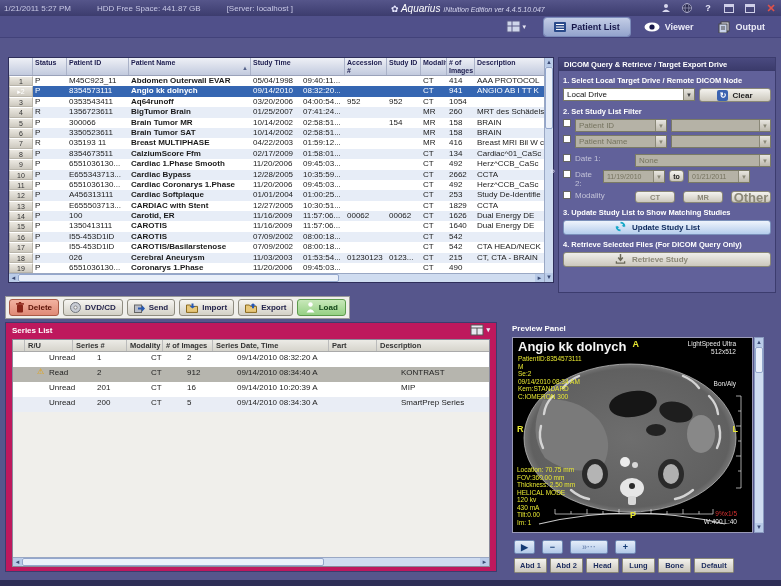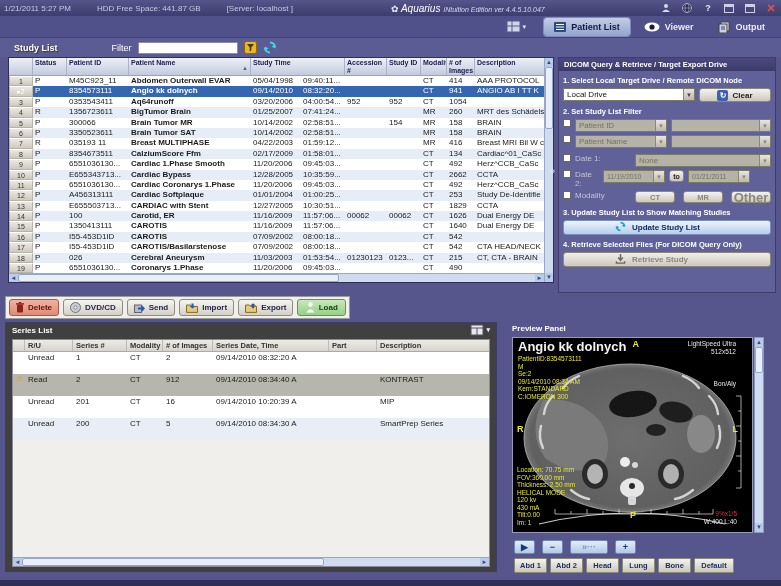--- a/index.html
+++ b/index.html
@@ -100,33 +100,33 @@
   
   .toolstrip{position:absolute;left:5px;top:296px;width:345px;height:23px;background:#f0efeb;
     border:1px solid #9a9a9a;display:flex;align-items:center;gap:4px;padding:0 3px;}
   .tbtn{height:17px;display:flex;align-items:center;gap:4px;padding:0 6px;border-radius:3px;
     background:linear-gradient(#f6f5f1,#d3d0c6);border:1px solid #8f8c80;font-size:8px;font-weight:bold;
     color:#26264e;cursor:pointer;}
   .tbtn.del{background:linear-gradient(#f2b2a0,#e08a76);border-color:#a85a46;color:#5c1408;}
   .tbtn.load{background:linear-gradient(#c8e8ba,#96d184);border-color:#5c9a4c;color:#14461a;width:100px;justify-content:center;}
 
   
-  .series-panel{position:absolute;left:5px;top:322px;width:492px;height:250px;background:#404040;
+  .series-panel{position:absolute;left:5px;top:322px;width:492px;height:250px;background:#be185d;
     border:1px solid #3c3c6e;}
   .series-title{height:14px;display:flex;align-items:center;color:#fff;font-size:8px;font-weight:bold;
     padding:0 6px;}
   .series-title .sicon{margin-left:auto;display:flex;align-items:center;gap:2px;cursor:pointer;}
   .series-table{position:absolute;left:6px;top:16px;right:6px;bottom:4px;background:#f0efeb;
     border:1px solid #8a8a9a;display:flex;flex-direction:column;}
   .se-head{display:grid;grid-template-columns:12px 48px 54px 36px 50px 116px 48px 1fr;height:12px;
     background:linear-gradient(#ecebe6,#d6d4cc);border-bottom:1px solid #aaa;}
   .se-hcell{font-size:7.5px;font-weight:bold;color:#333;padding:0 3px;border-right:1px solid #bbb;
     line-height:12px;overflow:hidden;cursor:pointer;}
-  .serow{display:grid;grid-template-columns:12px 48px 54px 36px 50px 116px 48px 1fr;height:22px;
-    background:#fff;cursor:pointer;}
+  .serow{display:grid;grid-template-columns:12px 48px 54px 36px 50px 116px 48px 1fr;height:15px;
+    background:#fff;cursor:pointer;padding-left:21px;}
   .serow.alt{background:#e9edf5;}
   .serow.sel{background:#b6b5ae;}
   .secell{font-size:8px;line-height:11px;padding:0 3px;color:#222;white-space:nowrap;overflow:hidden;}
   .warn{color:#e8a000;font-size:8px;line-height:10px;text-align:center;}
   .se-fill{flex:1;background:#f0efeb;}
 
   
   .preview-panel{position:absolute;left:504px;top:322px;width:272px;height:258px;}
   .pv-title{color:#fff;font-size:8px;font-weight:bold;padding:2px 0 0 8px;}
   .pv-imgwrap{position:absolute;left:8px;top:15px;width:241px;height:196px;background:#000;
@@ -217,39 +217,20 @@
       <svg width="13" height="12" viewBox="0 0 13 12">
           <rect x="3" y="1" width="8" height="9" fill="#e8e8f4" stroke="#444"></rect>
           <rect x="1" y="3" width="8" height="9" fill="#c8d2ea" stroke="#444"></rect>
           <line x1="3" y1="6" x2="7" y2="6" stroke="#444"></line>
           <line x1="3" y1="8" x2="7" y2="8" stroke="#444"></line>
         </svg>
       <span>Output</span>
     </span>
   </div>
 
-  <div class="studybar">
-    <span class="sl-title">Study List</span>
-    <span class="flt">Filter</span>
-    <input class="filter-input" value="" style="">
-    <span class="sb-ic">
-      <svg width="13" height="13" viewBox="0 0 13 13">
-          <rect x="0.5" y="0.5" width="12" height="12" rx="2" fill="#e8b824" stroke="#8a6a00"></rect>
-          <path d="M3 3 h7 l-2.7 3.4 v3.2 l-1.6 1 v-4.2 z" fill="#4a3800"></path>
-        </svg>
-    </span>
-    <span class="sb-ic">
-      <svg width="14" height="13" viewBox="0 0 14 13">
-          <path d="M7 1.5 a5 5 0 0 1 5 5" fill="none" stroke="#3ad8e8" stroke-width="2.2"></path>
-          <path d="M7 11.5 a5 5 0 0 1 -5 -5" fill="none" stroke="#3ad8e8" stroke-width="2.2"></path>
-          <path d="M12 3.5 l0 4 l-3.5 -2 z" fill="#3ad8e8"></path>
-          <path d="M2 9.5 l0 -4 l3.5 2 z" fill="#3ad8e8"></path>
-        </svg>
-    </span>
-  </div>
 
   <div class="study-table">
     <div class="st-left">
       <div class="st-head">
         <div class="hcell"></div>
         <div class="hcell">Status</div>
         <div class="hcell">Patient ID</div>
         <div class="hcell"><span>Patient Name</span><span class="sortmark">▲</span></div>
         <div class="hcell">Study Time</div>
         <div class="hcell">Accession #</div>

